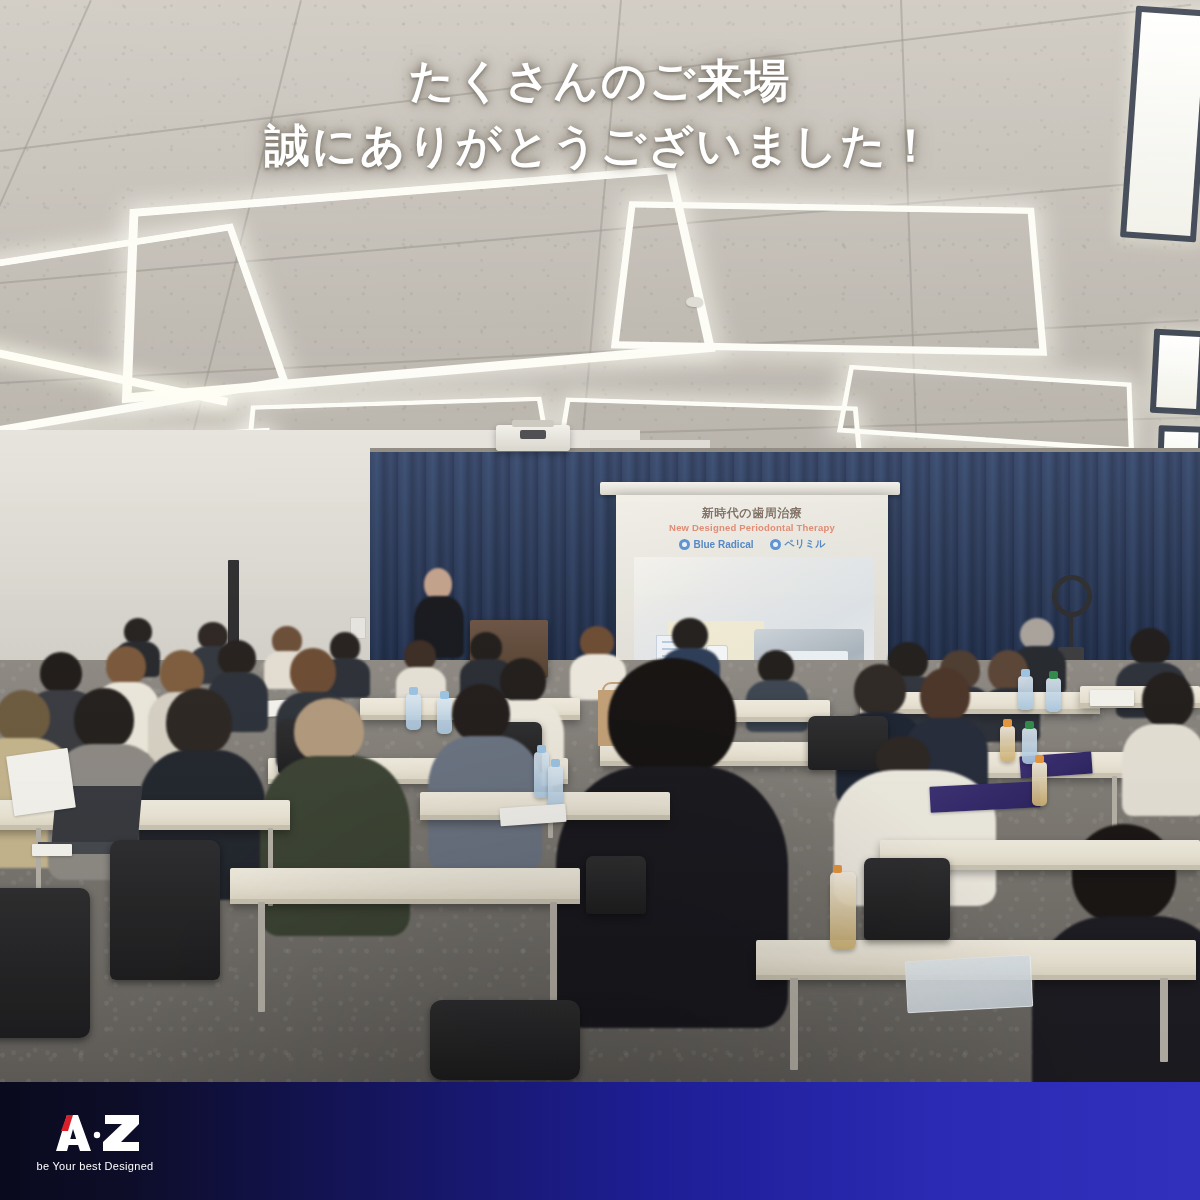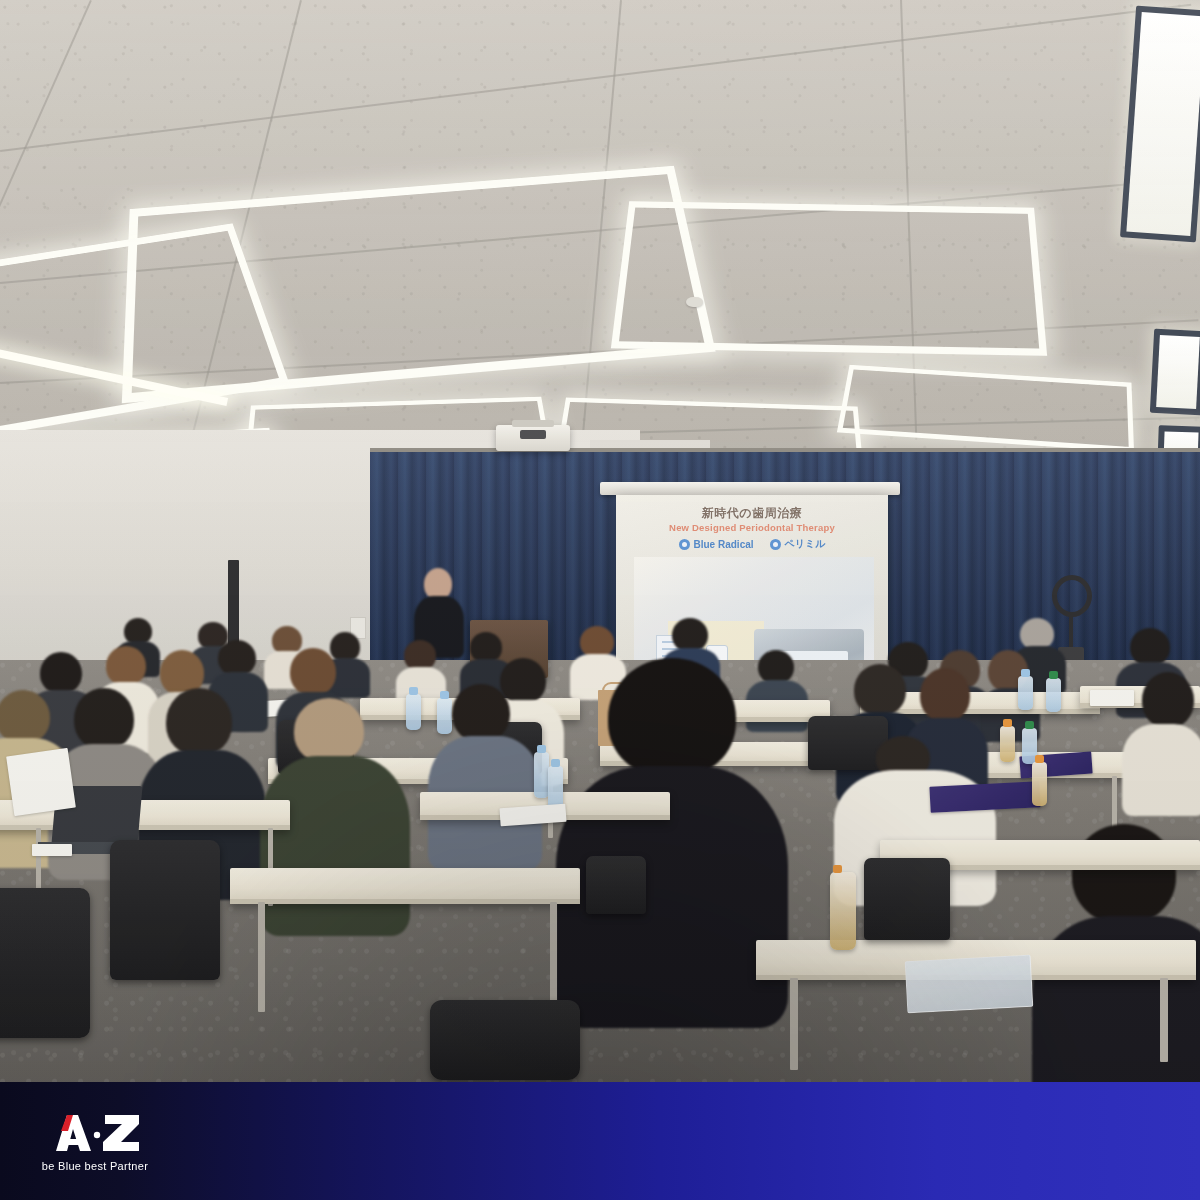--- a/index.html
+++ b/index.html
@@ -661,29 +661,33 @@
     <div class="chair" style="left:110px;top:840px;width:110px;height:140px;border-radius:10px 10px 6px 6px;"></div>
     <div class="chair" style="left:-30px;top:888px;width:120px;height:150px;border-radius:10px;"></div>
     <div class="chair" style="left:430px;top:1000px;width:150px;height:80px;border-radius:12px;"></div>
     <div class="chair" style="left:864px;top:858px;width:86px;height:82px;"></div>
     <div class="chair" style="left:586px;top:856px;width:60px;height:58px;"></div>
 
     <div class="softveil"></div>
     <div class="photo-grade"></div>
   </div>
 
+  <div class="headline">
+    <span class="l1">たくさんのご来場</span>
+    <span class="l2">誠にありがとうございました！</span>
+  </div>
 
   <div class="banner">
     <div class="brand">
       <div class="brand-mark">
         <svg viewBox="0 0 96 44" xmlns="http://www.w3.org/2000/svg" aria-hidden="true">
           <polygon points="20,4 31,4 44,40 33,40 26,18 20,40 9,40" fill="#ffffff"></polygon>
           <polygon points="20,4 26,4 21,20 14,20" fill="#d9202a"></polygon>
           <rect x="20" y="28" width="18" height="6" fill="#ffffff"></rect>
           <circle cx="50" cy="24" r="3.2" fill="#ffffff"></circle>
           <polygon points="58,4 92,4 92,13 74,31 92,31 92,40 56,40 56,31 75,13 58,13" fill="#ffffff"></polygon>
         </svg>
       </div>
-      <div class="brand-tag">be Blue best Partner</div>
+      <div class="brand-tag">be Your best Designed</div>
     </div>
   </div>
 
 </div>
 
 </body></html>

